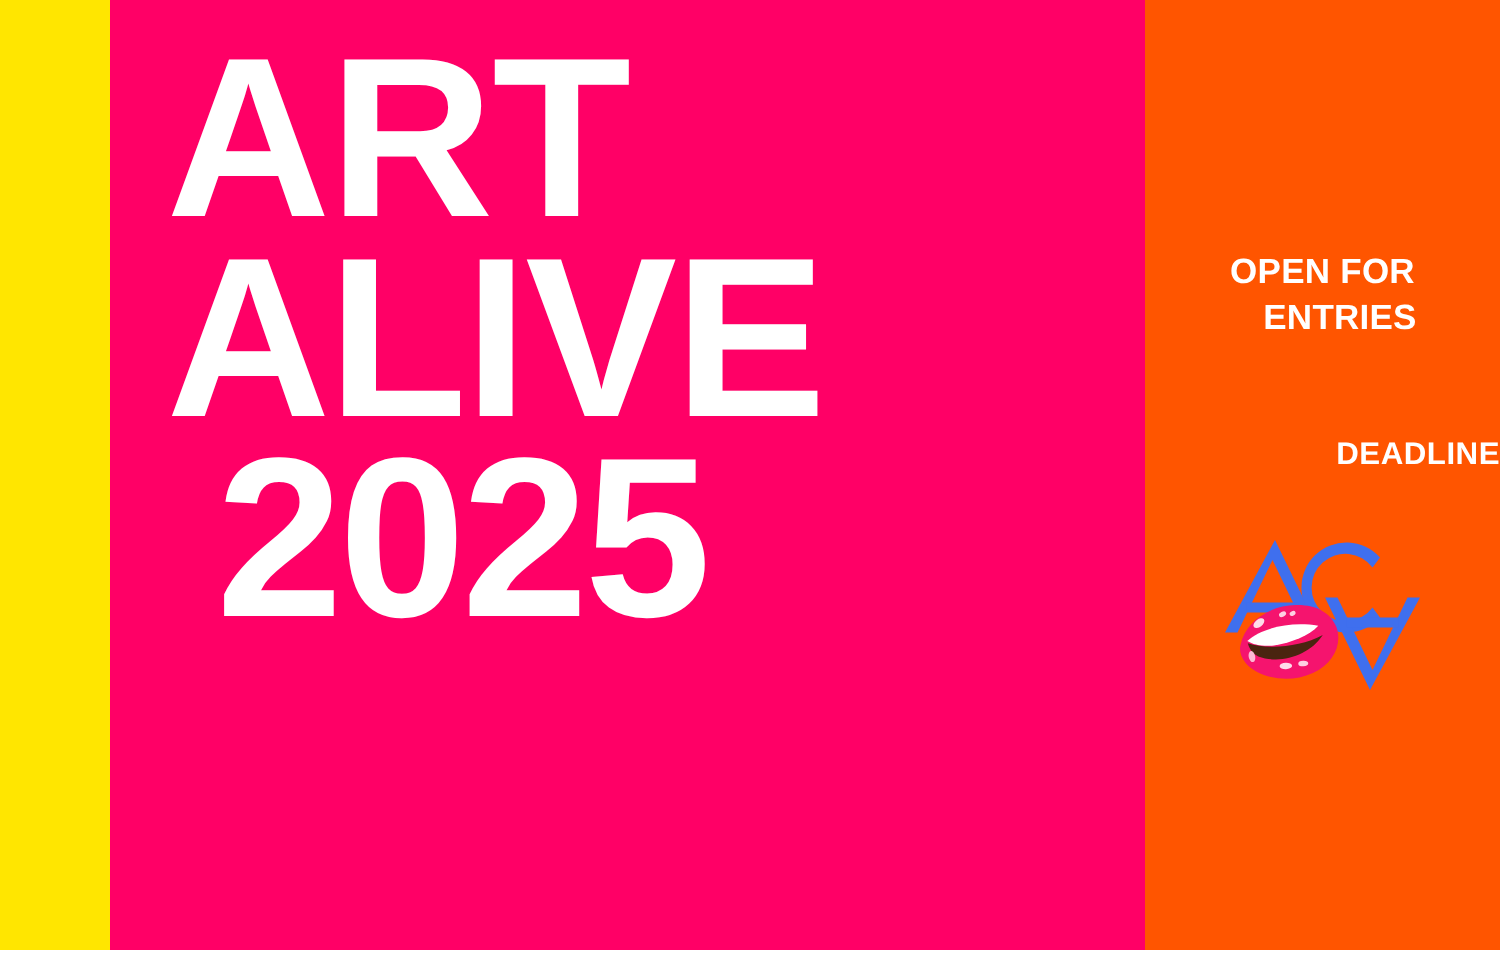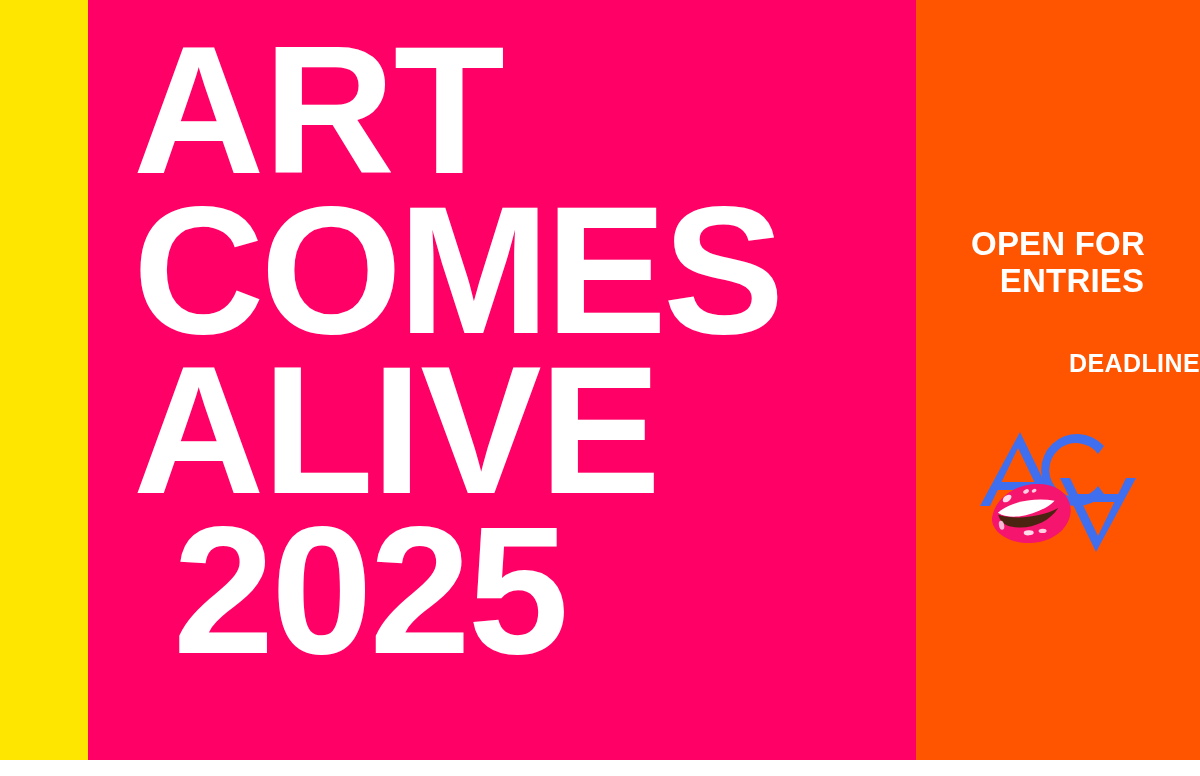--- a/index.html
+++ b/index.html
@@ -68,25 +68,24 @@
   }
 
   .open-for-entries {
     position: absolute;
     top: 198px;
     left: 0;
     width: 100%;
     text-align: center;
     color: #ffffff;
     font-weight: bold;
-    font-size: 33px;
+    font-size: 28px;
     line-height: 37px;
     letter-spacing: 0.2px;
     text-transform: uppercase;
-    margin-top: 27px;
   }
   .open-for-entries .l2 { display: block; padding-left: 28px; }
 
   .deadline-block {
     position: absolute;
     top: 347px;
     left: 0;
     width: 100%;
     text-align: right;
     color: #ffffff;
@@ -112,21 +111,20 @@
 </head>
 <body>
 
 <div class="poster">
 
   <div class="band-yellow"></div>
 
   <div class="band-pink">
     <div class="headline">
       <span class="line line-art">ART</span>
-      <span class="line line-comes">COMES</span>
       <span class="line line-alive">ALIVE</span>
       <span class="line line-year">2025</span>
     </div>
   </div>
 
   <div class="band-orange">
 
     <div class="open-for-entries">
       <span class="l1">OPEN FOR</span>
       <span class="l2">ENTRIES</span>

